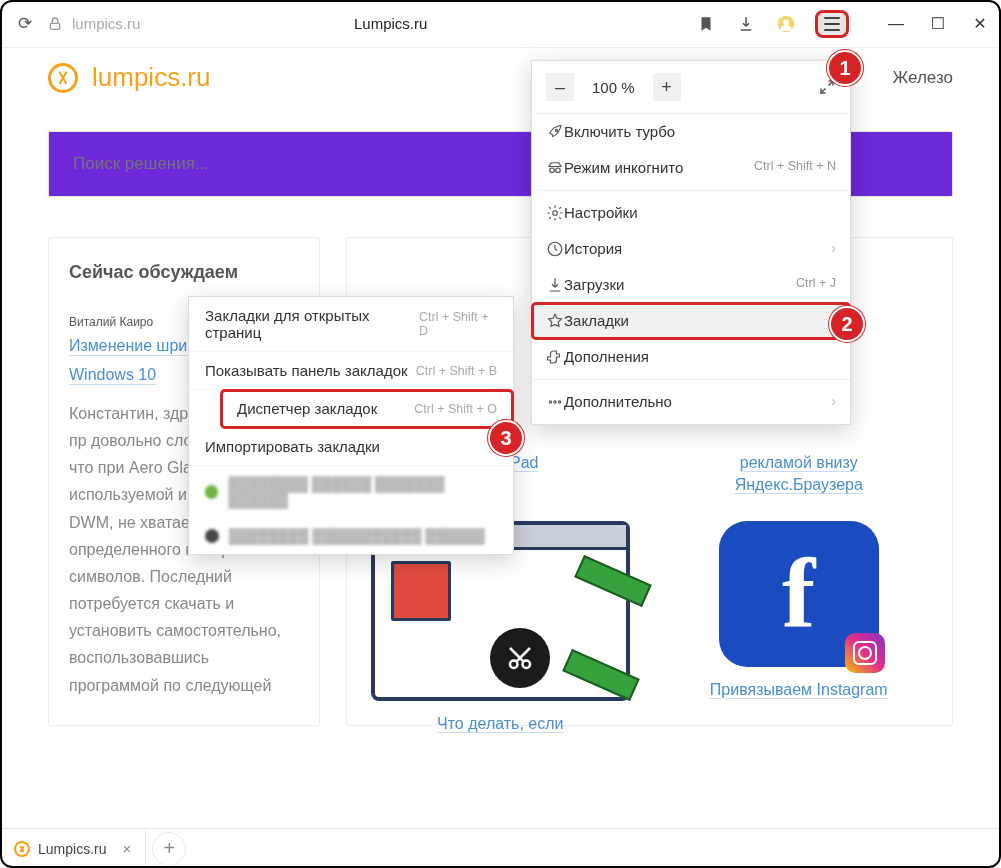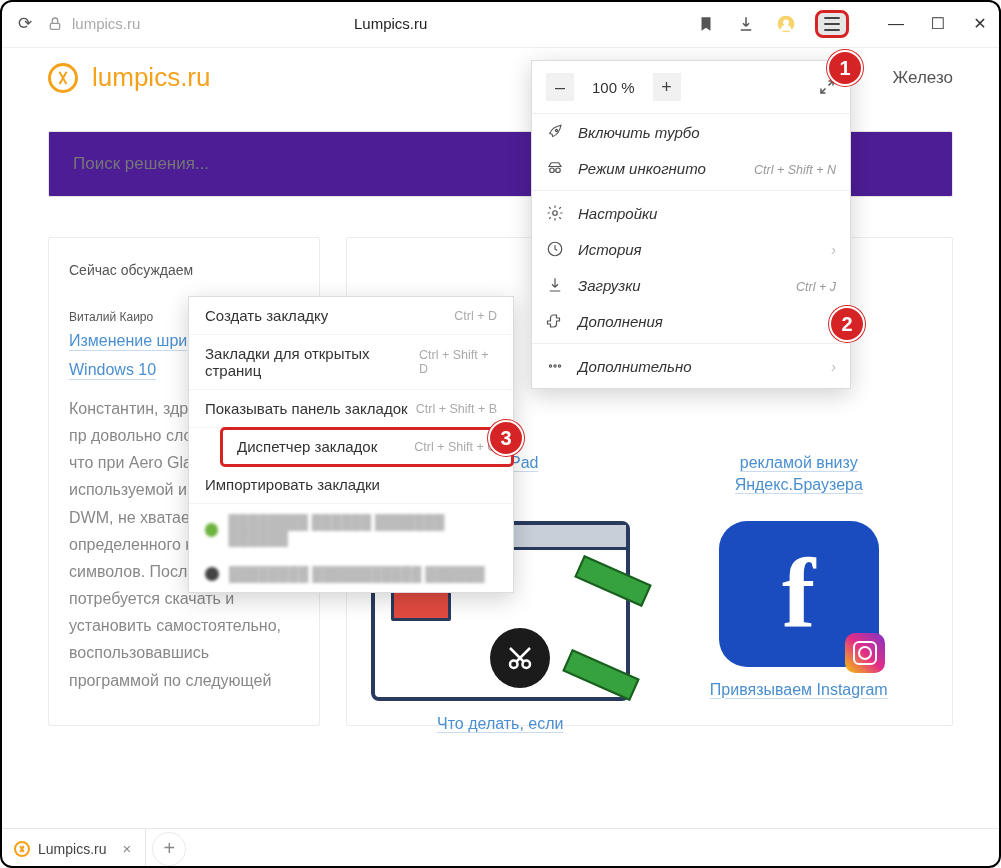--- a/index.html
+++ b/index.html
@@ -23,25 +23,25 @@
   .page-header { display:flex; align-items:center; padding:14px 48px 10px; gap:14px; }
   .logo { width:30px; height:30px; border-radius:50%; border:3px solid #f6a11a; background:#fff; position:relative; }
   .logo::before, .logo::after { content:""; position:absolute; top:50%; left:50%; width:2px; height:60%; background:#f6a11a; transform-origin:center; }
   .logo::before { transform:translate(-50%,-50%) rotate(30deg); }
   .logo::after { transform:translate(-50%,-50%) rotate(-30deg); }
   .brand { color:#f6a11a; font-size:26px; font-weight:400; }
   .nav-label { color:#555; font-size:17px; margin-left:auto; margin-right:30px; }
   .nav-label2 { color:#555; font-size:17px; }
   
   .search-wrap { padding:0 48px; margin-top:28px; }
-  .search-box { border:1px solid #e4e4e4; border-radius:2px; padding:22px 24px; font-size:17px; color:#b6b6b6; width:100%; outline:none; background:#4c1d95; }
+  .search-box { border:1px solid #e4e4e4; border-radius:2px; padding:22px 24px; font-size:17px; color:#b6b6b6; width:100%; outline:none; background:#6d28d9; }
   
   .content { display:flex; gap:26px; padding:0 48px; margin-top:40px; }
   .sidebar { flex:0 0 272px; border:1px solid #ececec; border-radius:2px; padding:24px 20px; }
-  .sidebar h3 { font-size:14px; font-weight:400; color:#555; margin-bottom:30px; }
+  .sidebar h3 { font-size:18px; font-weight:700; color:#555; margin-bottom:30px; }
   .meta-line { color:#555; font-size:12px; line-height:1.6; }
   .sidebar a { color:#4a8fd1; text-decoration:underline; text-decoration-color:#c9dbee; text-underline-offset:4px; font-size:16px; line-height:1.8; cursor:pointer; }
   .body-text { color:#888; font-size:16px; line-height:1.7; margin-top:10px; }
   .articles { flex:1; border:1px solid #ececec; border-radius:2px; padding:24px; display:grid; grid-template-columns:1fr 1fr; gap:24px 40px; }
   .article { text-align:center; }
   .thumb { width:160px; height:146px; margin:0 auto 12px; position:relative; }
   .article a { color:#4a8fd1; text-decoration:underline; text-decoration-color:#c9dbee; text-underline-offset:3px; font-size:16px; line-height:1.4; cursor:pointer; }
   
   .fb-box { background:#1a4bbf; border-radius:28px; width:100%; height:100%; display:flex; align-items:center; justify-content:center; position:relative; }
   .fb-f { color:#fff; font-weight:bold; font-size:100px; font-family:Georgia,serif; line-height:1; }
@@ -56,21 +56,21 @@
   .ram.one { width:74px; height:24px; bottom:10px; right:-12px; }
   .ram.two { width:74px; height:24px; top:44px; right:-24px; }
   .cut { position:absolute; top:60%; left:46%; width:60px; height:60px; background:#1b1b1b; border-radius:50%; display:flex; align-items:center; justify-content:center; }
   .cut svg { color:#fff; }
   
   .main-menu { position:absolute; top:60px; right:150px; width:320px; background:#fff; border:1px solid #ddd; box-shadow:0 6px 22px rgba(0,0,0,.18); z-index:30; padding-bottom:4px; }
   .zoom-row { display:flex; align-items:center; padding:12px 14px; gap:8px; border-bottom:1px solid #eee; }
   .zoom-btn { width:28px; height:28px; background:#f1f1f1; display:flex; align-items:center; justify-content:center; font-size:18px; color:#444; cursor:pointer; }
   .zoom-val { flex:0 0 auto; padding:0 10px; font-size:15px; color:#333; }
   .full-ico { margin-left:auto; width:18px; height:18px; }
-  .menu-item { display:flex; align-items:flex-end; padding:9px 14px; gap:14px; font-size:15px; color:#333; cursor:pointer; position:relative;font-style:italic; }
+  .menu-item { display:flex; align-items:flex-start; padding:9px 14px; font-size:15px; color:#333; cursor:pointer; position:relative; }
   .menu-item svg { width:18px; height:18px; flex:0 0 18px; color:#555; }
   .menu-shortcut { margin-left:auto; color:#999; font-size:12.5px; }
   .chev { margin-left:auto; color:#bbb; font-size:14px; }
   .hl-bookmarks { background:#f1f1f1; outline:3px solid #d62426; outline-offset:-2px; border-radius:4px; }
   
   .sub-menu { position:absolute; top:296px; left:188px; width:326px; background:#fff; border:1px solid #ddd; box-shadow:0 6px 22px rgba(0,0,0,.18); z-index:25; }
   .sub-item { display:flex; align-items:center; padding:10px 16px; font-size:15px; color:#333; cursor:pointer; border-bottom:1px solid #f3f3f3; }
   .sub-shortcut { margin-left:auto; color:#aaa; font-size:12.5px; }
   .hl-dispatcher { outline:3px solid #d62426; outline-offset:-2px; border-radius:4px;margin-left:32px; }
   .sub-recent { display:flex; align-items:center; gap:10px; padding:10px 16px; color:#bbb; filter:blur(1.7px); font-size:14px; }
@@ -237,43 +237,46 @@
     <span>История</span>
     <span class="chev">›</span>
   </div>
   <div class="menu-item">
     <svg viewBox="0 0 24 24" fill="none" stroke="currentColor" stroke-width="1.6">
         <path d="M12 3v12m0 0l-4-4m4 4l4-4M5 20h14"></path>
       </svg>
     <span>Загрузки</span>
     <span class="menu-shortcut">Ctrl + J</span>
   </div>
+  <div class="menu-item hl-bookmarks">
+    <svg viewBox="0 0 24 24" fill="none" stroke="currentColor" stroke-width="1.6">
+        <path d="M12 3l2.6 5.3 5.9.9-4.2 4.1 1 5.8L12 16.8 6.7 19.1l1-5.8L3.5 9.2l5.9-.9z"></path>
+      </svg>
+    <span>Закладки</span>
+    <span class="chev">›</span>
+  </div>
   <div class="menu-item">
     <svg viewBox="0 0 24 24" fill="none" stroke="currentColor" stroke-width="1.6">
         <path d="M10 4h4v4h4v4h-4v4a4 4 0 0 1-4 4H6v-4H2v-4h4V8a4 4 0 0 1 4-4z"></path>
       </svg>
     <span>Дополнения</span>
   </div>
   <div style="height:1px;background:#eee;margin:4px 0;"></div>
   <div class="menu-item">
     <svg viewBox="0 0 24 24" fill="none" stroke="currentColor" stroke-width="1.6">
         <circle cx="6" cy="12" r="1.5"></circle>
         <circle cx="12" cy="12" r="1.5"></circle>
         <circle cx="18" cy="12" r="1.5"></circle>
       </svg>
     <span>Дополнительно</span>
     <span class="chev">›</span>
   </div>
 </div>
 
 <div class="sub-menu">
-  <div class="sub-item">
-    <span>Создать закладку</span>
-    <span class="sub-shortcut">Ctrl + D</span>
-  </div>
   <div class="sub-item">
     <span>Закладки для открытых страниц</span>
     <span class="sub-shortcut">Ctrl + Shift + D</span>
   </div>
   <div class="sub-item">
     <span>Показывать панель закладок</span>
     <span class="sub-shortcut">Ctrl + Shift + B</span>
   </div>
   <div class="sub-item hl-dispatcher">
     <span>Диспетчер закладок</span>

